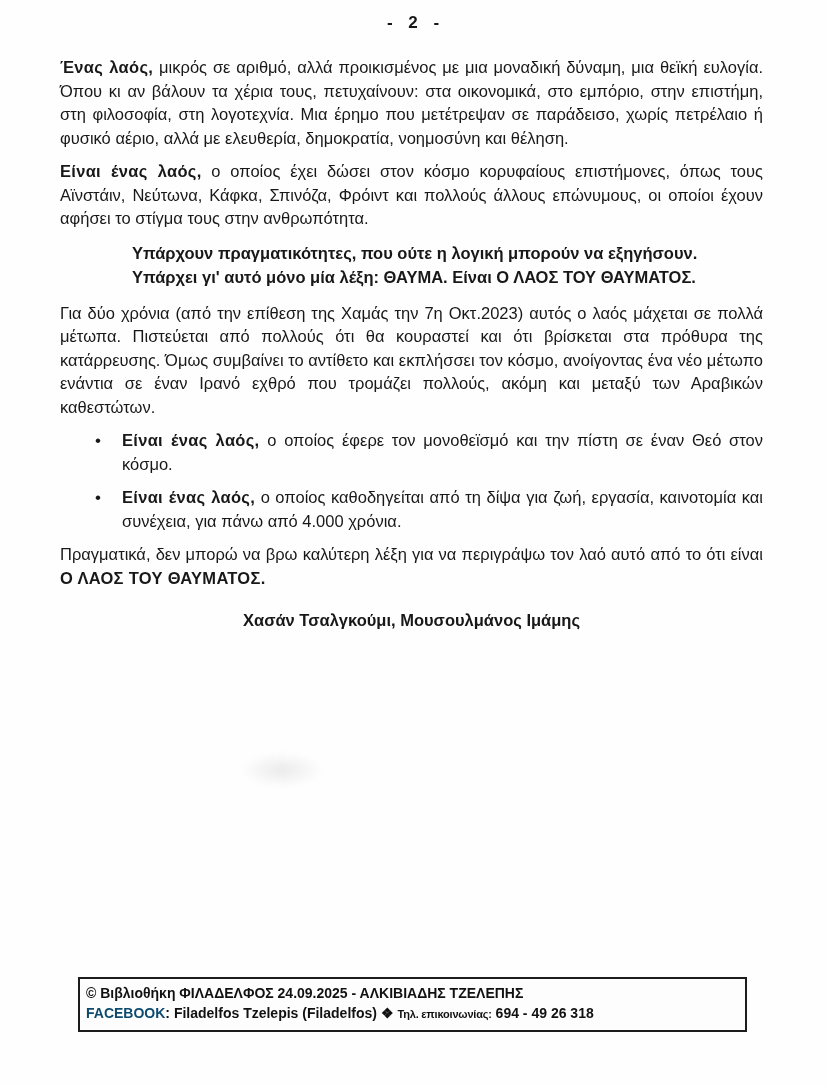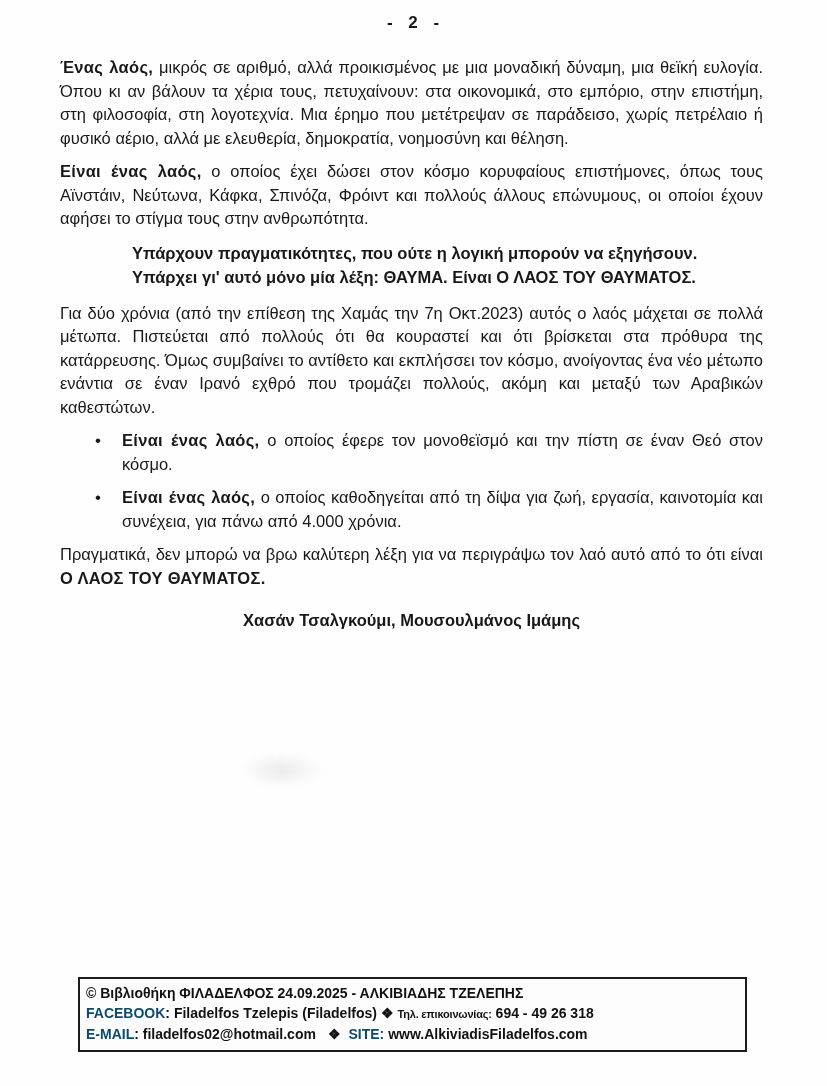--- a/index.html
+++ b/index.html
@@ -138,16 +138,15 @@
 
     <div class="signature">Χασάν Τσαλγκούμι, Μουσουλμάνος Ιμάμης</div>
 
   </div>
 
   <div class="scan-artifact"></div>
 
   <div class="footer-box">
     <div>© Βιβλιοθήκη ΦΙΛΑΔΕΛΦΟΣ 24.09.2025 - ΑΛΚΙΒΙΑΔΗΣ ΤΖΕΛΕΠΗΣ</div>
     <div><span class="red">FACEBOOK</span><span>: Filadelfos Tzelepis (Filadelfos)</span><span class="diamond-icon diamond-gap-sm">❖</span><span class="phone-label">Τηλ. επικοινωνίας:</span><span> 694 - 49 26 318</span></div>
-    <div><span class="red">E-MAIL</span><span>: filadelfos02@hotmail.com</span><span class="diamond-icon diamond-gap-lg">❖</span><span class="red">SITE:</span><span> www.AlkiviadisFiladelfos.com</span></div>
   </div>
 
 </div>
 
 </body></html>

